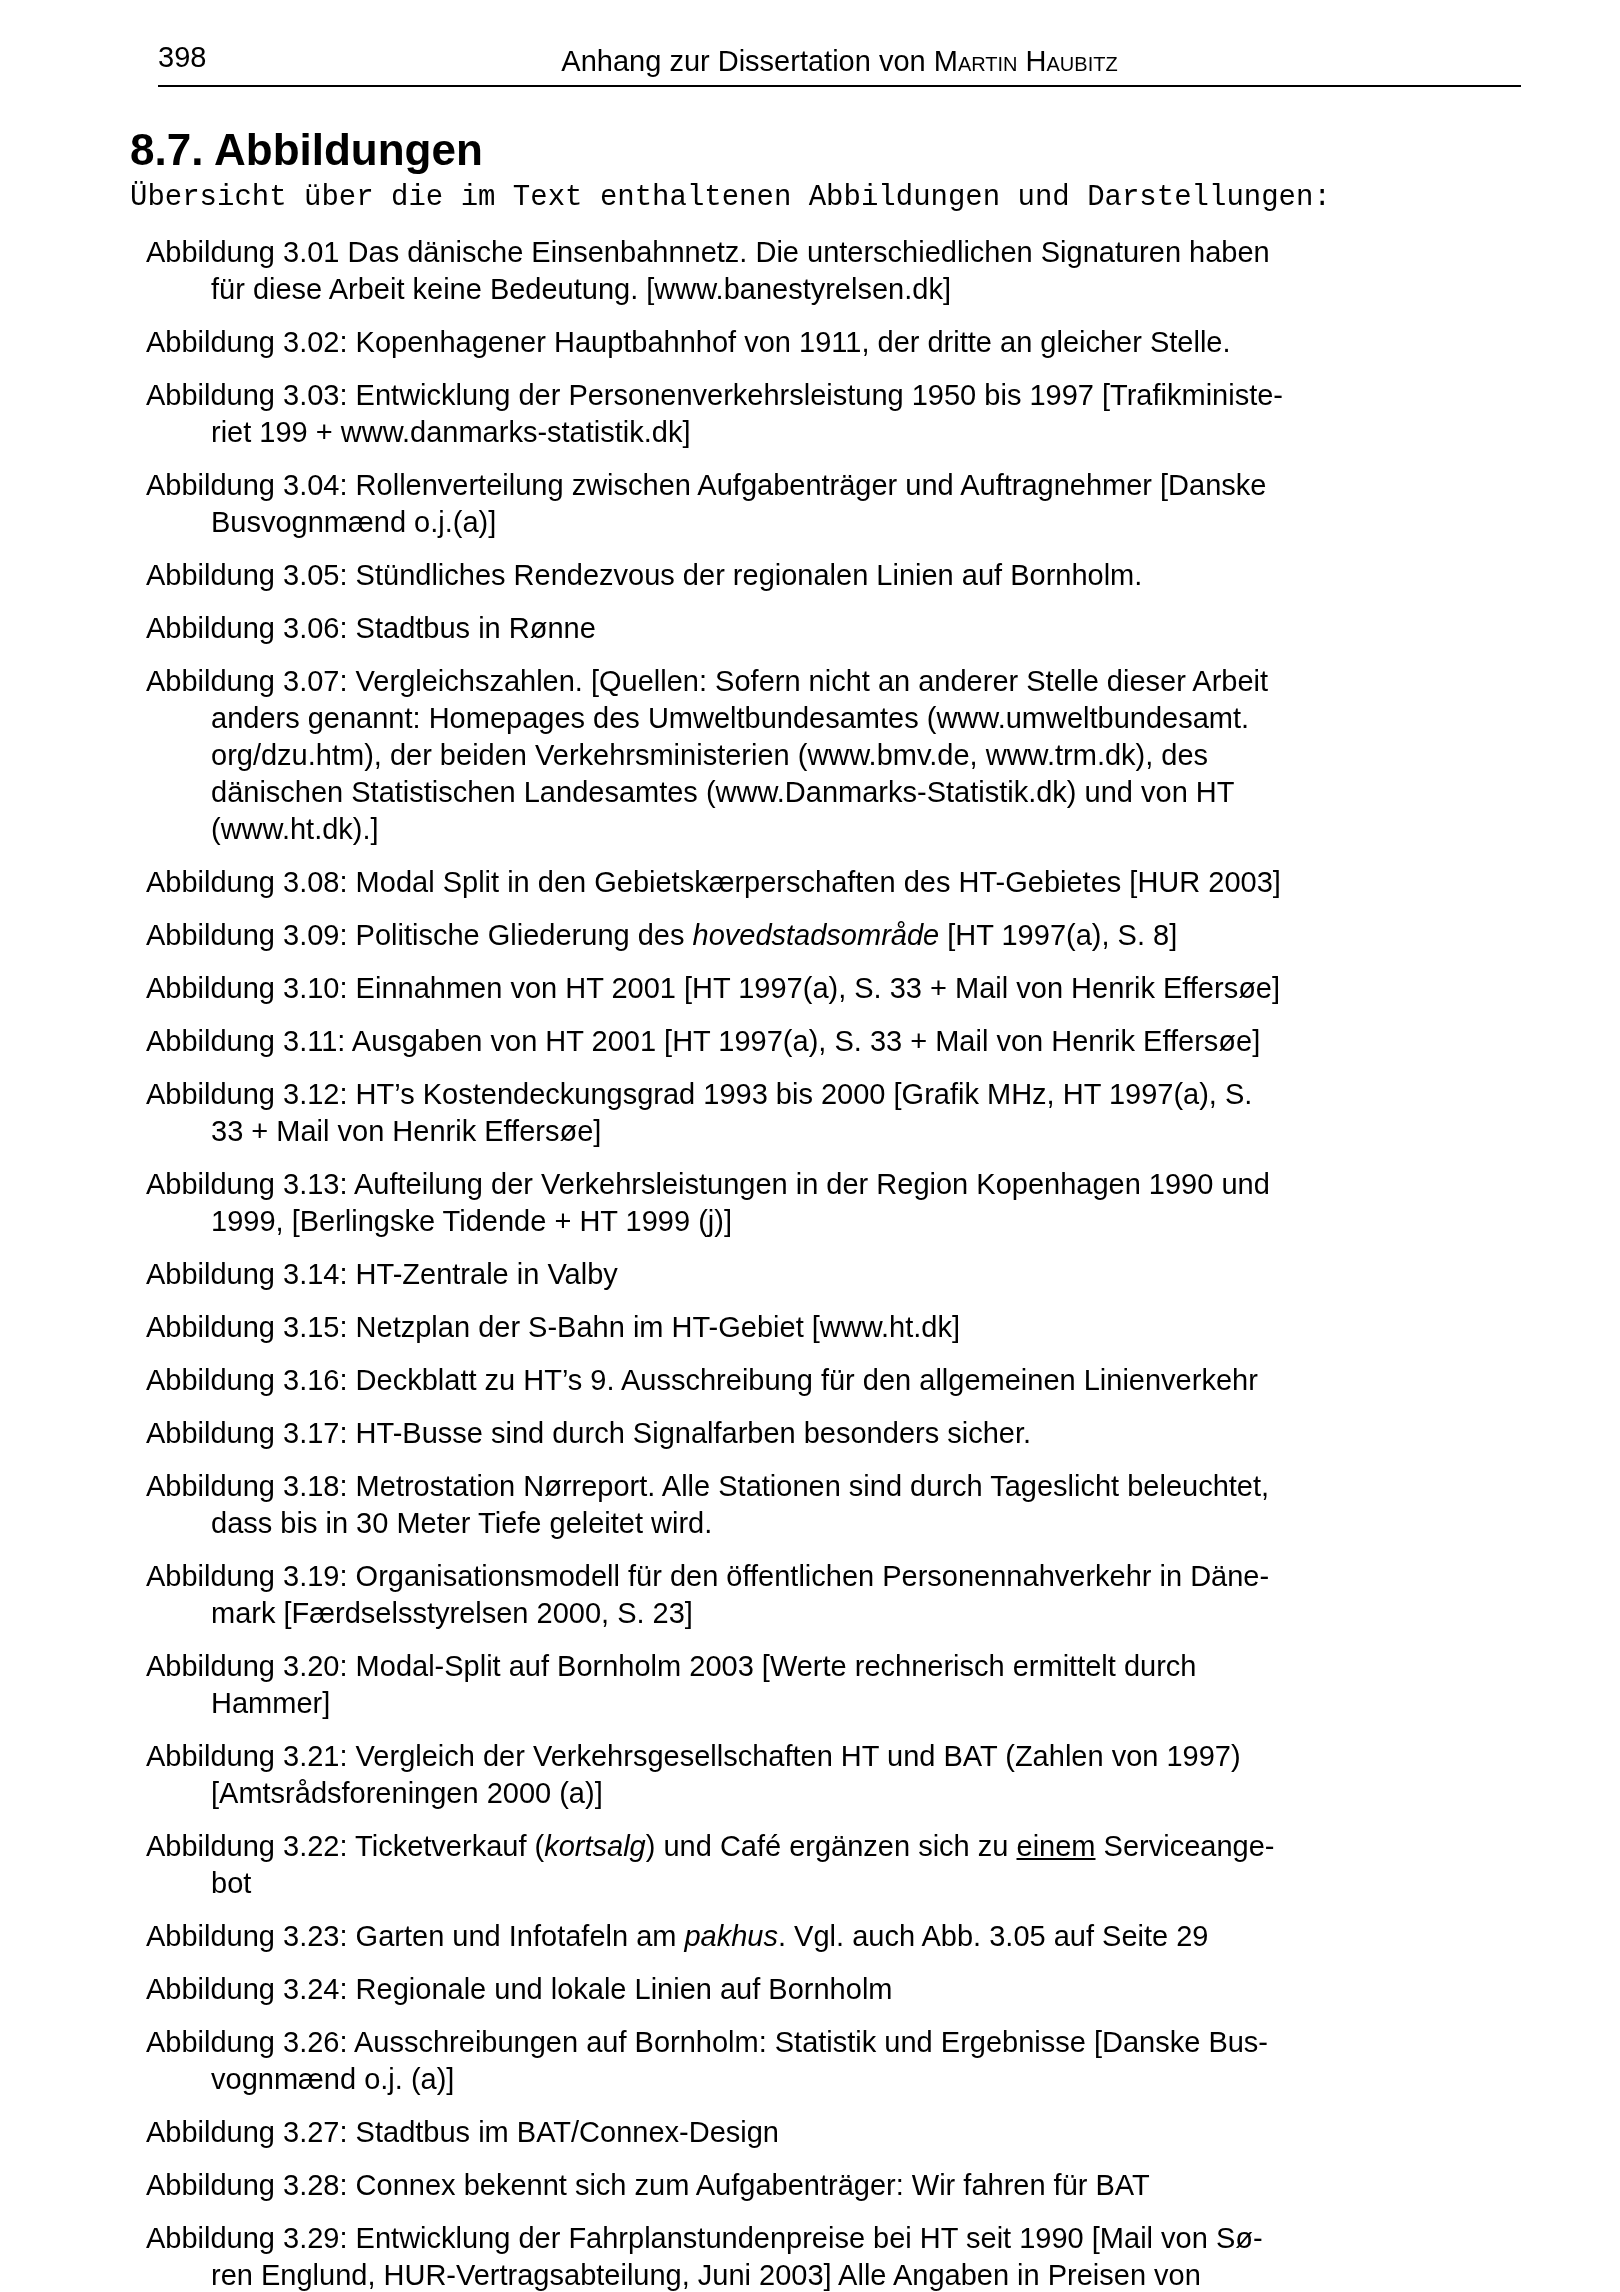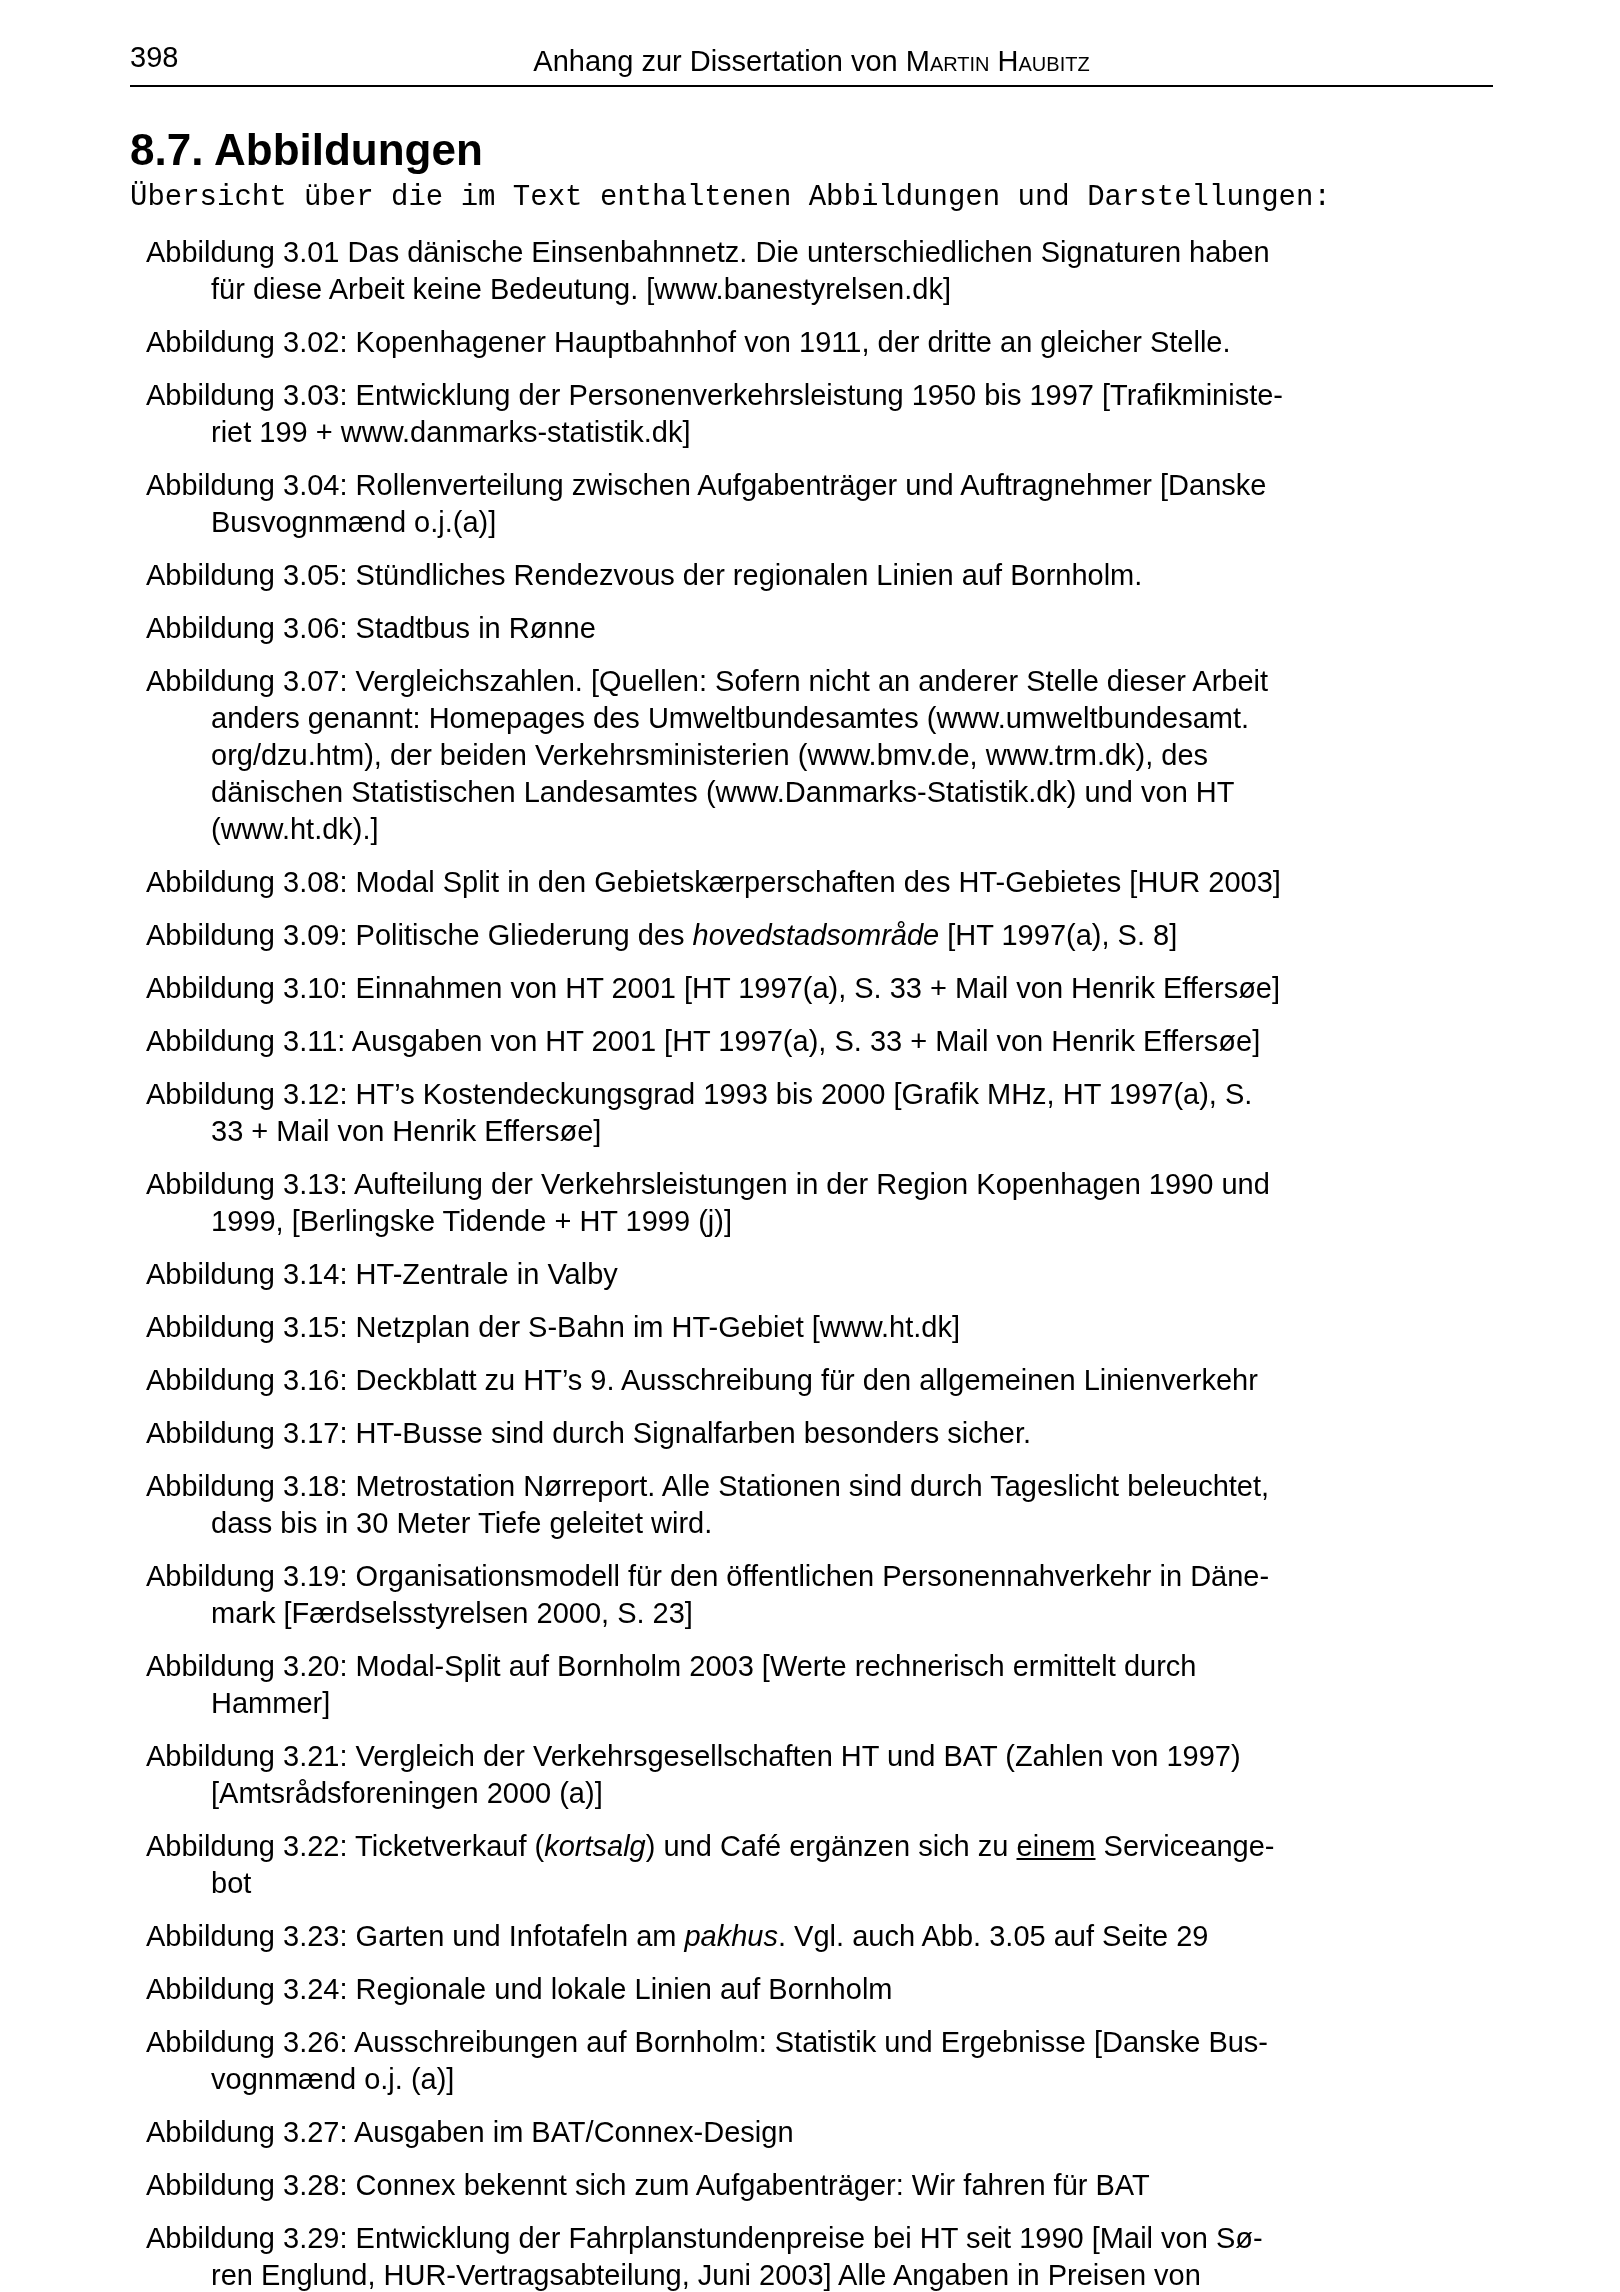--- a/index.html
+++ b/index.html
@@ -15,20 +15,21 @@
     padding: 39px 127px 0 130px;
     position: relative;
     overflow: hidden;
   }
   .page-header {
     position: relative;
     width: 100%;
     padding-bottom: 7px;
     border-bottom: 2.9px solid #000000;
     height: 48px;
+    margin-left: 28px;
   }
   .page-header .page-number {
     position: absolute;
     left: 0;
     top: 0;
   }
   .page-header .running-title {
     position: absolute;
     left: 50%;
     top: 4px;
@@ -89,19 +90,19 @@
       <p class="entry"><span>Abbildung 3.16: Deckblatt zu HT’s 9. Ausschreibung für den allgemeinen Linienverkehr</span></p>
       <p class="entry"><span>Abbildung 3.17: HT-Busse sind durch Signalfarben besonders sicher.</span></p>
       <p class="entry"><span>Abbildung 3.18: Metrostation Nørreport. Alle Stationen sind durch Tageslicht beleuchtet,</span><br><span>dass bis in 30 Meter Tiefe geleitet wird.</span></p>
       <p class="entry"><span>Abbildung 3.19: Organisationsmodell für den öffentlichen Personennahverkehr in Däne-</span><br><span>mark [Færdselsstyrelsen 2000, S. 23]</span></p>
       <p class="entry"><span>Abbildung 3.20: Modal-Split auf Bornholm 2003 [Werte rechnerisch ermittelt durch</span><br><span>Hammer]</span></p>
       <p class="entry"><span>Abbildung 3.21: Vergleich der Verkehrsgesellschaften HT und BAT (Zahlen von 1997)</span><br><span>[Amtsrådsforeningen 2000 (a)]</span></p>
       <p class="entry"><span>Abbildung 3.22: Ticketverkauf (</span><span class="italic">kortsalg</span><span>) und Café ergänzen sich zu </span><span class="underline">einem</span><span> Serviceange-</span><br><span>bot</span></p>
       <p class="entry"><span>Abbildung 3.23: Garten und Infotafeln am </span><span class="italic">pakhus</span><span>. Vgl. auch Abb. 3.05 auf Seite 29</span></p>
       <p class="entry"><span>Abbildung 3.24: Regionale und lokale Linien auf Bornholm</span></p>
       <p class="entry"><span>Abbildung 3.26: Ausschreibungen auf Bornholm: Statistik und Ergebnisse [Danske Bus-</span><br><span>vognmænd o.j. (a)]</span></p>
-      <p class="entry"><span>Abbildung 3.27: Ausgaben im BAT/Connex-Design</span></p>
+      <p class="entry"><span>Abbildung 3.27: Stadtbus im BAT/Connex-Design</span></p>
       <p class="entry"><span>Abbildung 3.28: Connex bekennt sich zum Aufgabenträger: Wir fahren für BAT</span></p>
       <p class="entry"><span>Abbildung 3.29: Entwicklung der Fahrplanstundenpreise bei HT seit 1990 [Mail von Sø-</span><br><span>ren Englund, HUR-Vertragsabteilung, Juni 2003] Alle Angaben in Preisen von</span><br><span>2002. Die Prozentzahlen geben den Teil des gesamten Verkehrs im HT-Gebiet</span></p>
     </div>
 
 </div>
 
 
 </body></html>

